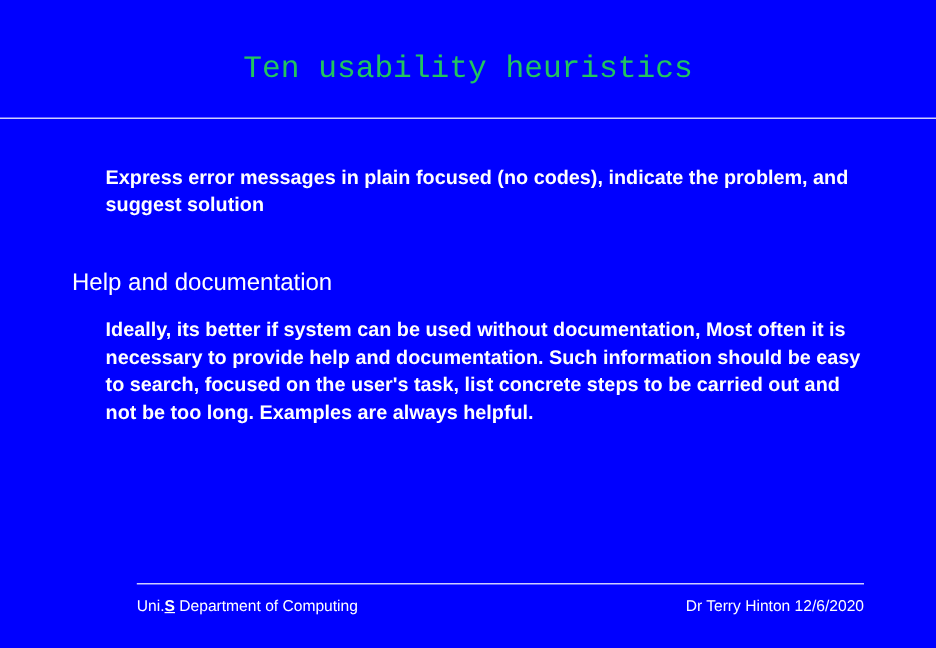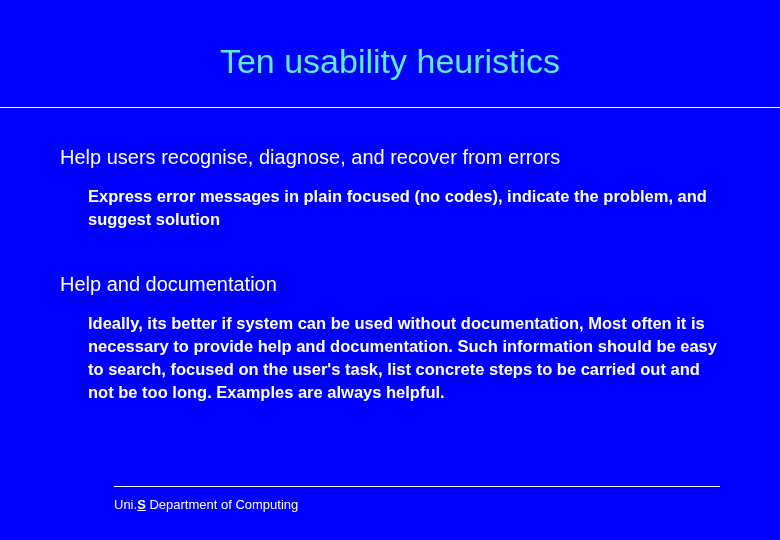--- a/index.html
+++ b/index.html
@@ -9,23 +9,24 @@
       background: #0000ff;
       font-family: Arial, Helvetica, sans-serif;
       position: relative;
       overflow: hidden;
     }
     .title-area {
       padding-top: 42px;
       text-align: center;
     }
     .title {
-      color: #5eead4;
-      font-size: 34px;
+      color: #22c55e;
+      font-size: 26px;
       font-weight: normal;
+      font-family: Liberation Mono, monospace;
     }
     .divider {
       margin-top: 26px;
       border: none;
       border-top: 1px solid #fff;
     }
     .content {
       padding: 38px 60px 0 60px;
     }
     .heading {
@@ -70,27 +71,27 @@
 </head>
 <body>
 
 <div class="title-area">
   <div class="title">Ten usability heuristics</div>
 </div>
 
 <hr class="divider">
 
 <div class="content">
-  <div class="heading">Help users recognise, diagnose, and recover from errors</div>
   <div class="body-text">Express error messages in plain focused (no codes), indicate the problem, and suggest solution</div>
 
   <div class="heading">Help and documentation</div>
   <div class="body-text">Ideally, its better if system can be used without documentation, Most often it is necessary to provide help and documentation. Such information should be easy to search, focused on the user's task, list concrete steps to be carried out and not be too long. Examples are always helpful.</div>
 </div>
 
 <div class="footer">
   <hr class="footer-line">
   <div class="footer-row">
     <div class="footer-left">
       <span>Uni.</span><span class="uni-s">S</span><span> Department of Computing</span>
     </div>
+    <div class="footer-right">Dr Terry Hinton 12/6/2020</div>
   </div>
 </div>
 
 </body></html>

